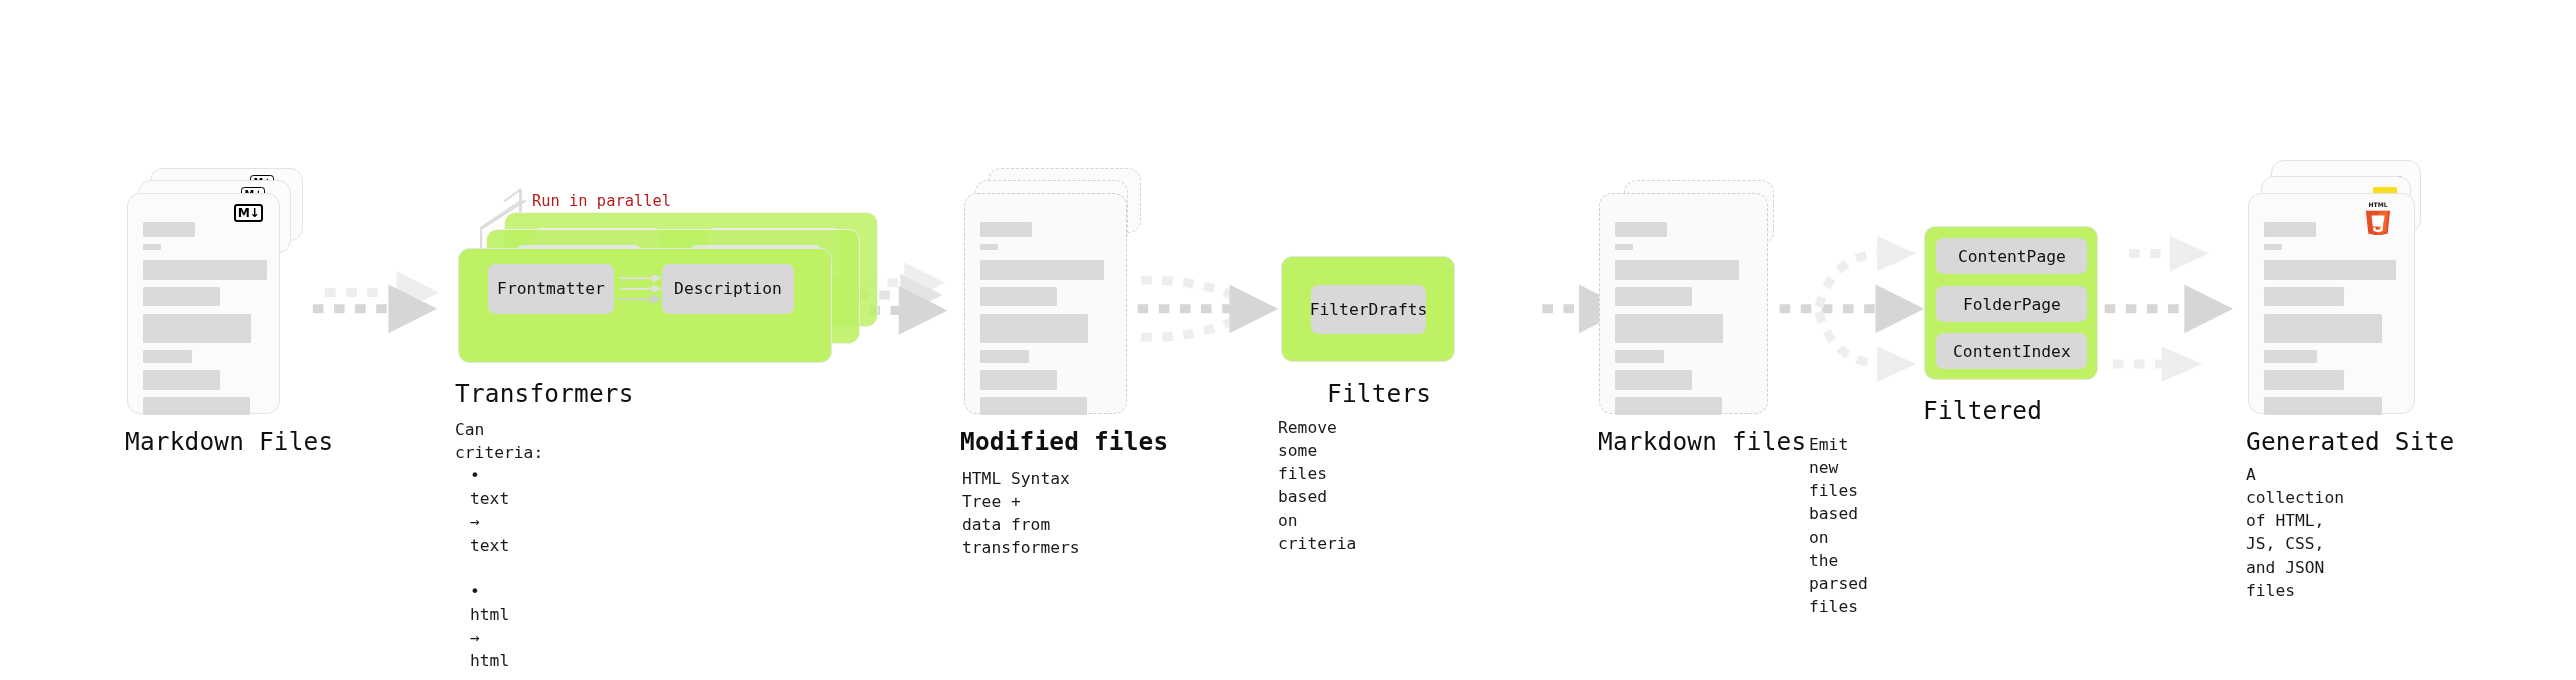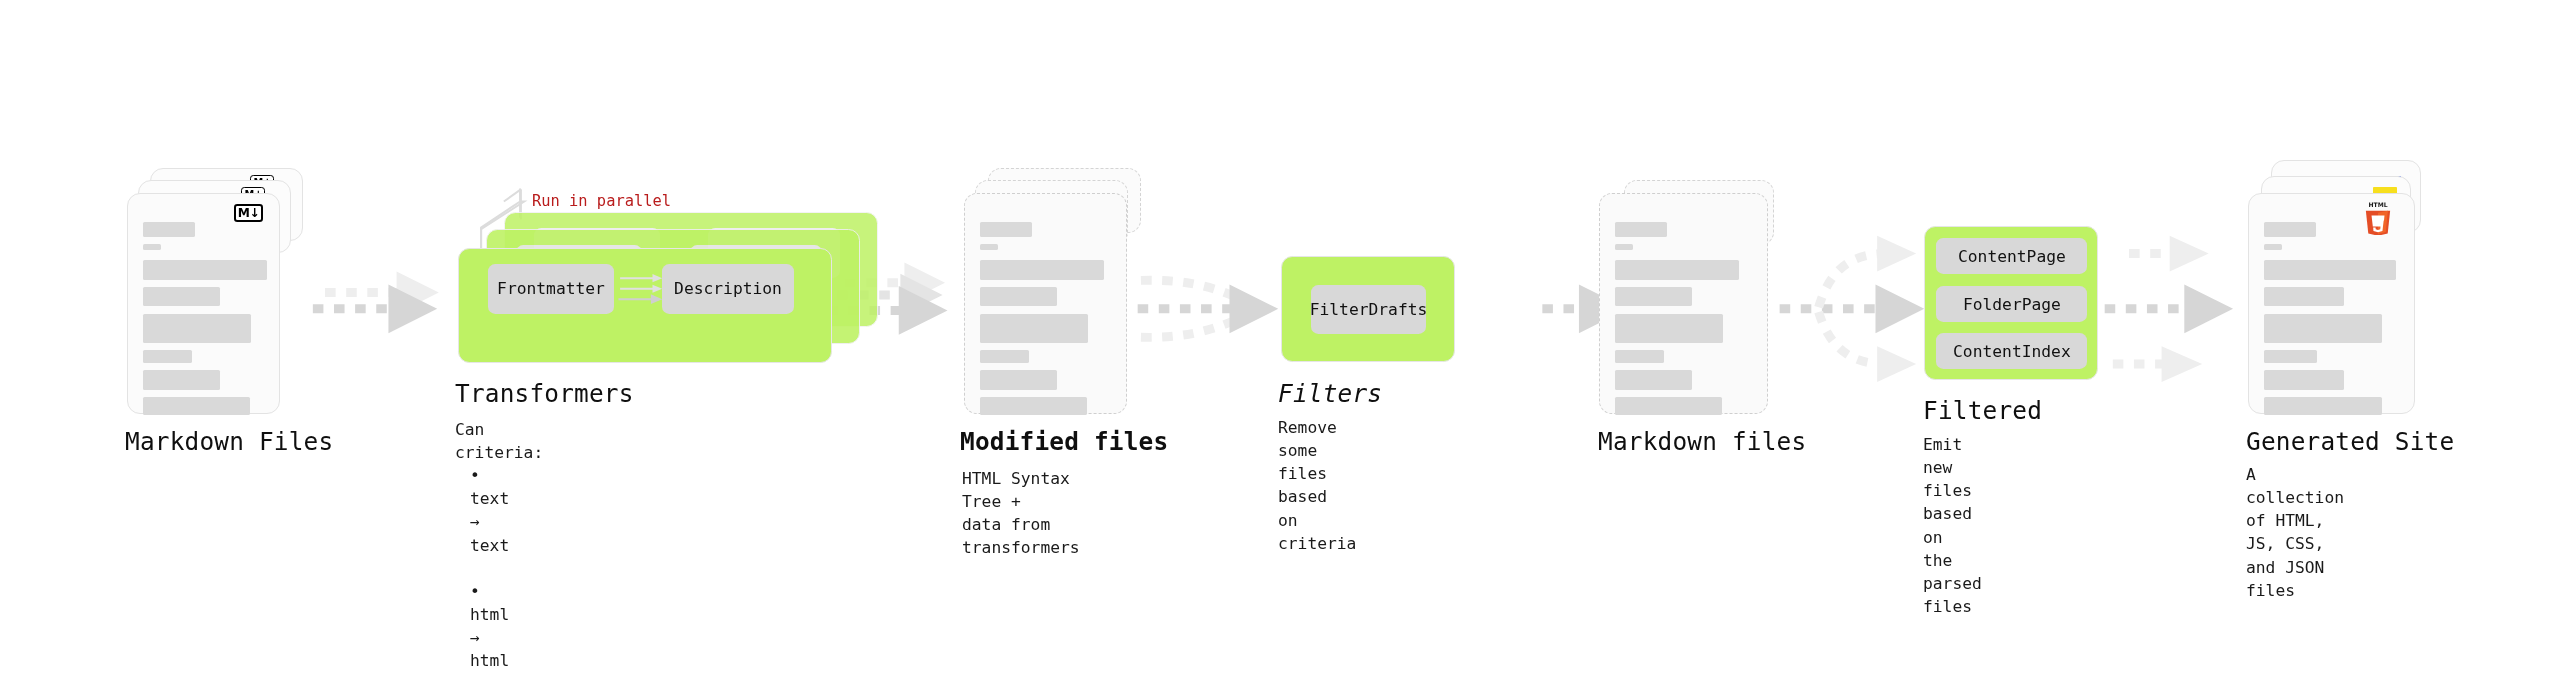--- a/index.html
+++ b/index.html
@@ -266,21 +266,21 @@
 
     <div class="stage-title abs" style="left:960px; top:427px;font-weight:bold;">Modified files</div>
     <div class="stage-sub abs" style="left:962px; top:467px;">HTML Syntax Tree +
 data from transformers</div>
   </div>
 
   <div class="abs">
     <div class="groupbox" style="left:1281px; top:256px; width:174px; height:106px;">
       <div class="pill" style="left:29px; top:28px; width:115px; height:49px;">FilterDrafts</div>
     </div>
-    <div class="stage-title abs" style="left:1278px; top:379px;font-style:italic;">Filters</div>
+    <div class="stage-title abs" style="left:1327px; top:379px;">Filters</div>
     <div class="stage-sub abs" style="left:1278px; top:416px;">Remove some files based
 on criteria</div>
   </div>
 
   <div class="abs">
     <div class="ghost dashed" style="left:1624px; top:180px; width:150px; height:65px;"></div>
 
     <div class="filecard dashed" style="left:1599px; top:193px; width:169px; height:221px;">
       <div class="bars">
         <div class="bar" style="width:52px;  height:14.6px;"></div>
@@ -297,21 +297,21 @@
     <div class="stage-title abs" style="left:1598px; top:427px;">Markdown files</div>
   </div>
 
   <div class="abs">
     <div class="groupbox" style="left:1924px; top:226px; width:174px; height:154px;">
       <div class="pill" style="left:11.4px; top:11.4px; width:151px; height:36px;">ContentPage</div>
       <div class="pill" style="left:11.4px; top:59px; width:151px; height:36px;">FolderPage</div>
       <div class="pill" style="left:11.4px; top:106px; width:151px; height:36px;">ContentIndex</div>
     </div>
     <div class="stage-title abs" style="left:1923px; top:396px;">Filtered</div>
-    <div class="stage-sub abs" style="left:1923px; top:433px;">Emit new files based on
+    <div class="stage-sub abs" style="left:1809px; top:433px;">Emit new files based on
 the parsed files</div>
   </div>
 
   <div class="abs">
 
     <div class="ghost" style="left:2271px; top:160px; width:150px; height:73px;"></div>
     <div class="css-badge" style="left:2378px; top:176px;"></div>
 
     <div class="ghost" style="left:2261px; top:176px; width:150px; height:73px;"></div>
     <div class="js-badge" style="left:2373px; top:187px;"></div>

